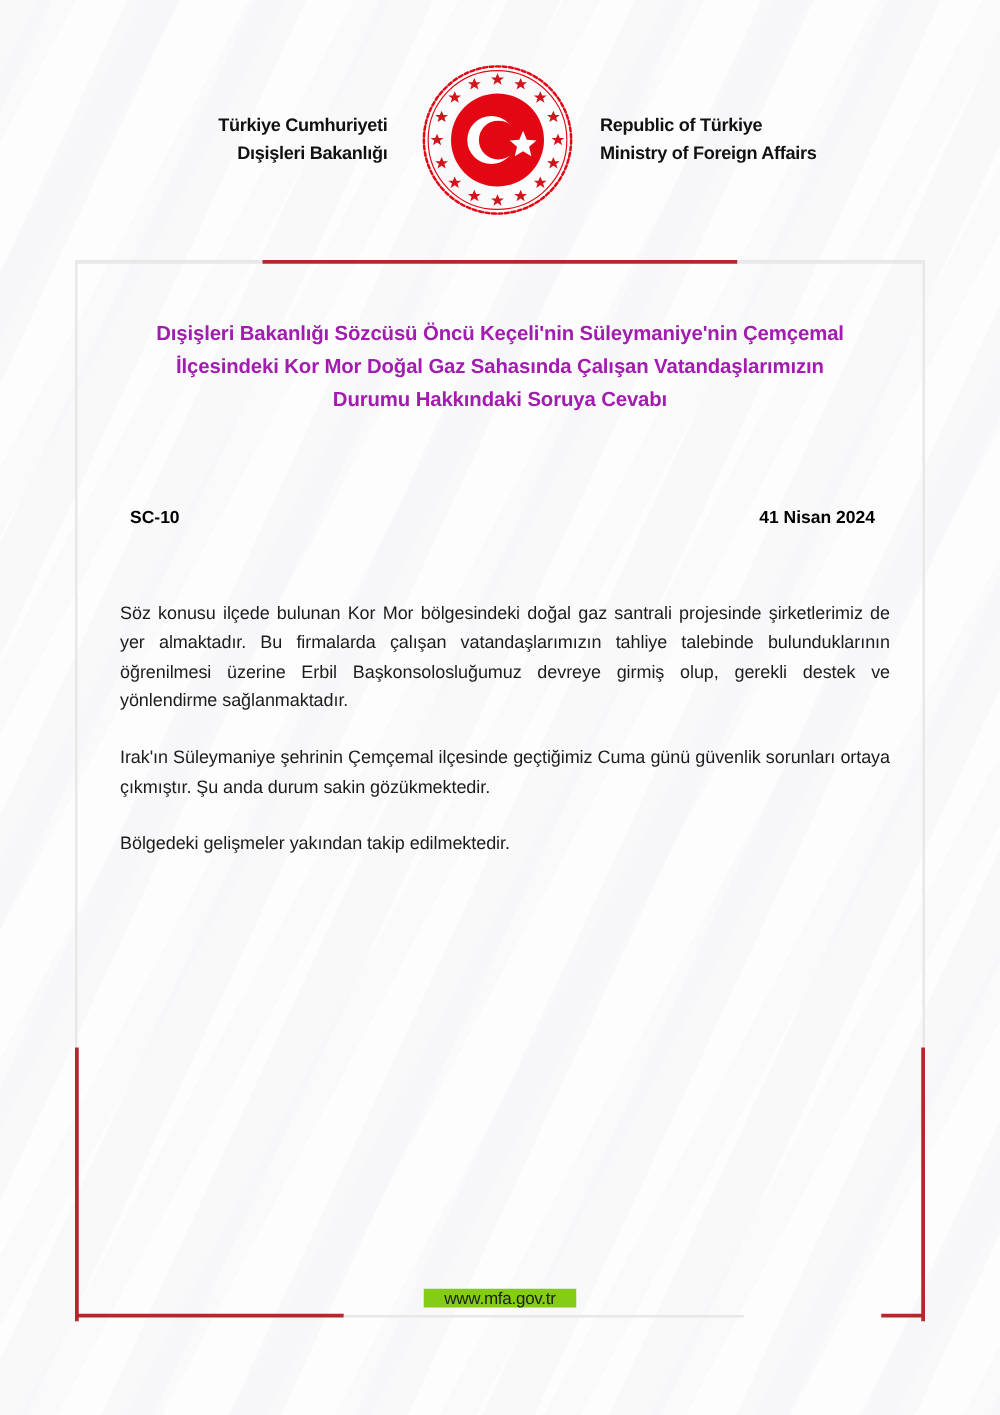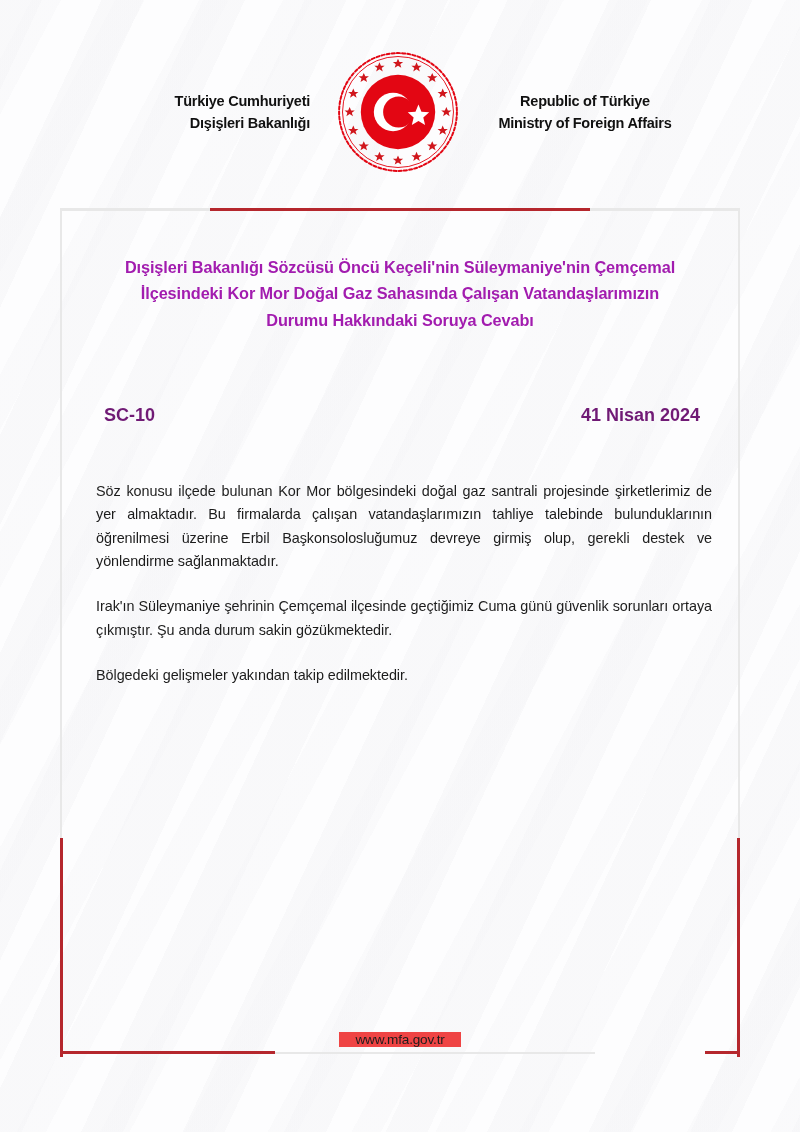--- a/index.html
+++ b/index.html
@@ -41,21 +41,21 @@
   .header-text {
     font-family: "Liberation Sans", sans-serif;
     font-size: 14.5px;
     line-height: 1.52;
     color: #111111;
     font-weight: 600;
     letter-spacing: -0.25px;
     white-space: pre-line;
   }
   .header-text.left  { text-align: right; width: 200px; margin-right: 26px; }
-  .header-text.right { text-align: center;  width: 210px; margin-left: 20px; }
+  .header-text.right { text-align: left;  width: 210px; margin-left: 20px; }
 
   
   .emblem {
     width: 124px;
     height: 124px;
     flex: 0 0 124px;
     position: relative;
   }
   .emblem svg { display: block; width: 124px; height: 124px; }
 
@@ -100,23 +100,23 @@
   }
 
   .meta-row {
     position: absolute;
     left: 44px;
     right: 40px;
     top: 197px;
     display: flex;
     justify-content: space-between;
     align-items: baseline;
-    font-size: 18px;
+    font-size: 14px;
     font-weight: bold;
-    color: #701a75;
+    color: #000000;
   }
 
   .body-copy {
     position: absolute;
     left: 36px;
     top: 272px;
     width: 616px;
   }
   .body-copy p {
     margin: 0 0 22px 0;
@@ -132,21 +132,21 @@
   
   .footer {
     position: absolute;
     left: 0;
     top: 1030px;
     width: 800px;
     text-align: center;
   }
   .footer-url {
     display: inline-block;
-    background: #ef4444;
+    background: #84cc16;
     padding: 0 16px;
     font-size: 13.6px;
     color: #1d1d1d;
     letter-spacing: -0.2px;
     position: relative;
     z-index: 2;
   }
 </style>
 </head>
 <body>

